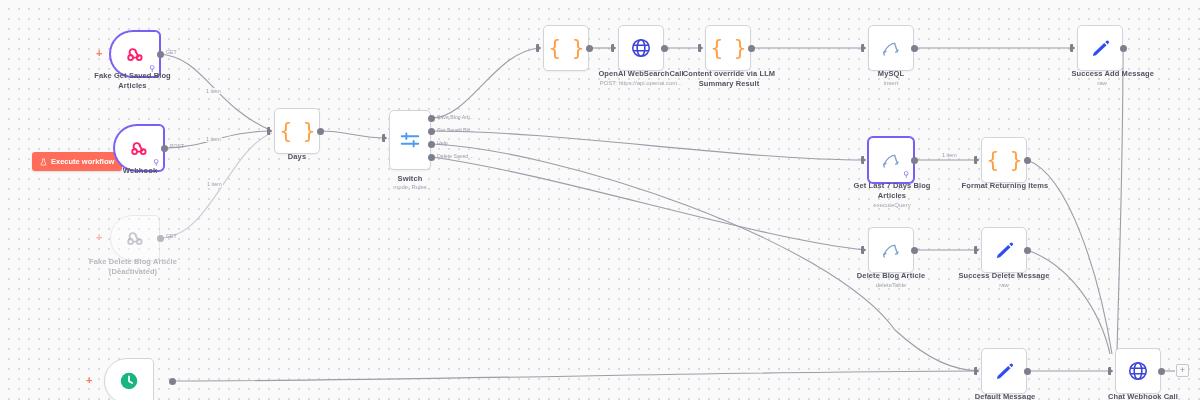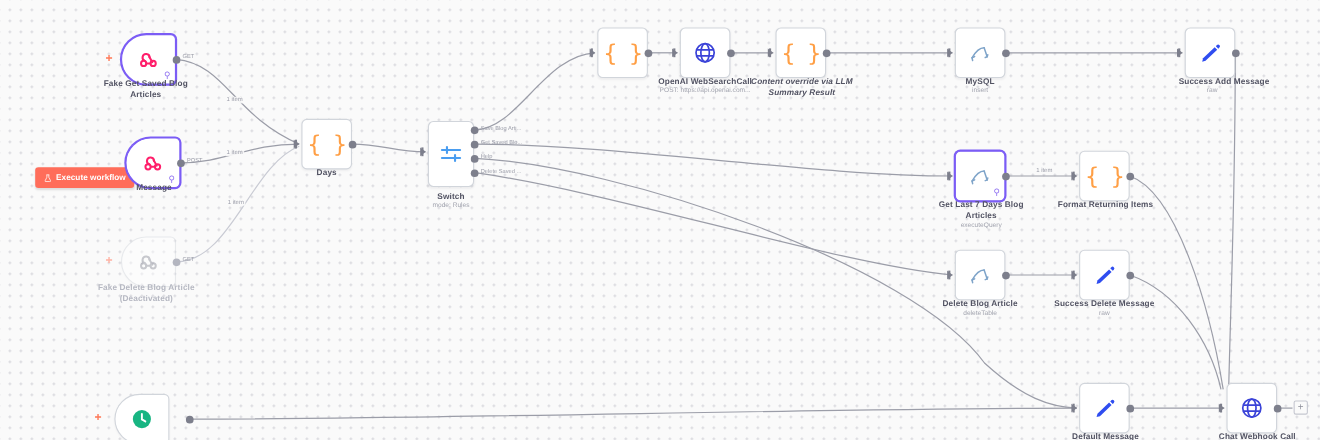--- a/index.html
+++ b/index.html
@@ -221,21 +221,21 @@
         <path d="M12.8 9.4l3 5.4"></path>
         <circle cx="16.6" cy="16" r="2.6"></circle>
         <circle cx="7.2" cy="16" r="2.6"></circle>
         <path d="M9.8 16h4.2"></path>
       </svg>
     </span>
     <span class="pin">⚲</span>
   </div>
   <div class="port-out" style="left:161px; top:144.5px;"></div>
   <div class="port-label" style="left:170px; top:143px;">POST</div>
-  <div class="label" style="left:90px; top:166px; width:100px;">Message</div>
+  <div class="label" style="left:90px; top:166px; width:100px;">Webhook</div>
 
   <div class="plus-dec" style="left:96px; top:232px; color:#ffb3a4;">+</div>
   <div class="node trig deact" style="left:110px; top:215px;">
     <span>
       <svg class="ic" width="22" height="22" viewBox="0 0 24 24" fill="none" stroke="#8a8c98" stroke-width="2" stroke-linecap="round">
         <path d="M8.5 13.5a3.5 3.5 0 1 1 4.6-3.3"></path>
         <path d="M12.8 9.4l3 5.4"></path>
         <circle cx="16.6" cy="16" r="2.6"></circle>
         <circle cx="7.2" cy="16" r="2.6"></circle>
         <path d="M9.8 16h4.2"></path>
@@ -305,21 +305,21 @@
   </div>
   <div class="port-out" style="left:661px; top:44.5px;"></div>
   <div class="label" style="left:595px; top:69px; width:92px;">OpenAI WebSearchCall</div>
   <div class="sublabel" style="left:592px; top:79px; width:98px;">POST: https://api.openai.com...</div>
 
   <div class="port-in" style="left:698px; top:44px;"></div>
   <div class="node small" style="left:705px; top:25px;">
     <span class="brace">{ }</span>
   </div>
   <div class="port-out" style="left:748px; top:44.5px;"></div>
-  <div class="label" style="left:672px; top:69px; width:114px;font-style:italic;">Content override via LLM
+  <div class="label" style="left:672px; top:69px; width:114px;">Content override via LLM
 Summary Result</div>
 
   <div class="port-in" style="left:861px; top:44px;"></div>
   <div class="node small" style="left:868px; top:25px;">
     <span>
       <svg class="ic" width="22" height="22" viewBox="0 0 24 24" fill="none" stroke="#7fa4c9" stroke-width="1.5" stroke-linecap="round">
         <path d="M4 17c4-7 8-10 12-10"></path>
         <path d="M16 7l3 9"></path>
         <path d="M4 17l2.6-1.2M4 17l.6 2.6"></path>
         <path d="M19 16l-1.9.6M19 16l.6-2"></path>

